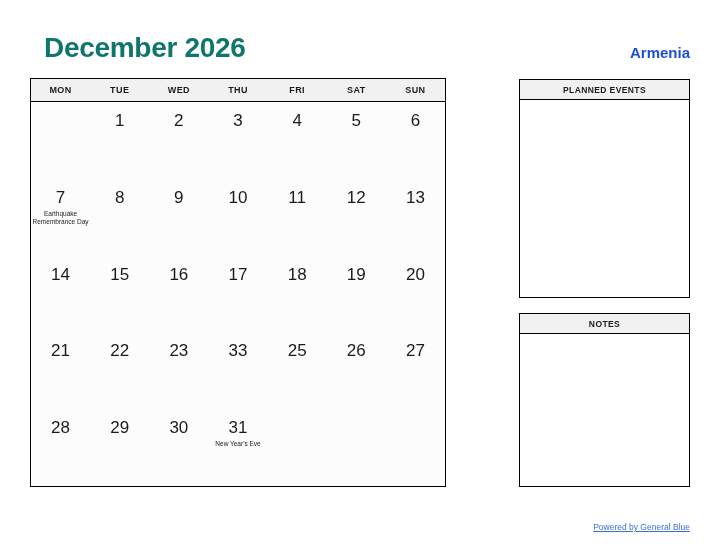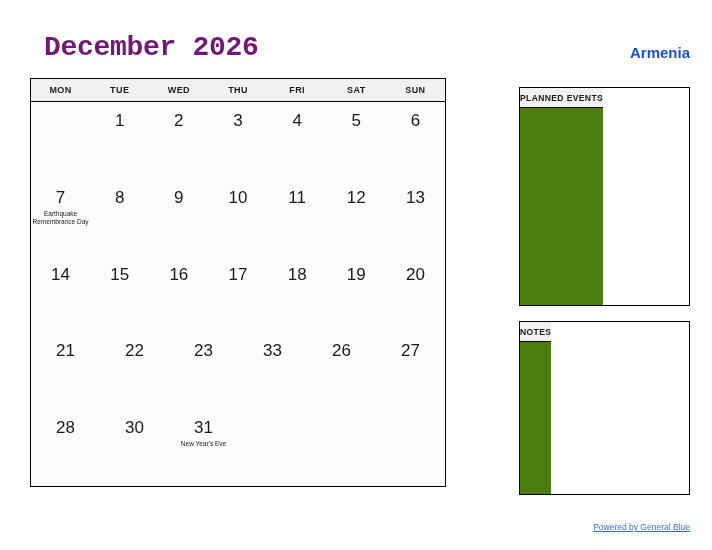--- a/index.html
+++ b/index.html
@@ -25,23 +25,22 @@
     height: 76px;
   }
   #month-title {
     position: absolute;
     left: 44px;
     top: 32px;
     font-size: 28px;
     font-weight: bold;
     letter-spacing: -0.3px;
     line-height: 32px;
-    color: #701a75;
+    color: #0f766e;
     white-space: nowrap;
-    font-family: Liberation Mono, monospace;
   }
   #country-title {
     position: absolute;
     right: 22px;
     top: 44px;
     font-size: 15px;
     font-weight: bold;
     line-height: 18px;
     color: #1d4ed8;
     white-space: nowrap;
@@ -112,22 +111,21 @@
     word-wrap: break-word;
   }
 
   
   .side-panel {
     position: absolute;
     border: 1px solid #000000;
     box-sizing: border-box;
     background: #4d7c0f;
     display: flex;
-    flex-direction: row;
-    margin-top: 8px;
+    flex-direction: column;
   }
   #planned-events-panel {
     left: 519px;
     top: 79px;
     width: 171px;
     height: 219px;
   }
   #notes-panel {
     left: 519px;
     top: 313px;
@@ -291,32 +289,40 @@
       </div>
       <div class="day-cell">
         <div class="day-number">23</div>
         <div class="day-event"></div>
       </div>
       <div class="day-cell">
         <div class="day-number">33</div>
         <div class="day-event"></div>
       </div>
       <div class="day-cell">
+        <div class="day-number">25</div>
+        <div class="day-event"></div>
+      </div>
+      <div class="day-cell">
         <div class="day-number">26</div>
         <div class="day-event"></div>
       </div>
       <div class="day-cell">
         <div class="day-number">27</div>
         <div class="day-event"></div>
       </div>
     </div>
 
     <div class="week-row">
       <div class="day-cell">
         <div class="day-number">28</div>
+        <div class="day-event"></div>
+      </div>
+      <div class="day-cell">
+        <div class="day-number">29</div>
         <div class="day-event"></div>
       </div>
       <div class="day-cell">
         <div class="day-number">30</div>
         <div class="day-event"></div>
       </div>
       <div class="day-cell">
         <div class="day-number">31</div>
         <div class="day-event">New Year's Eve</div>
       </div>

